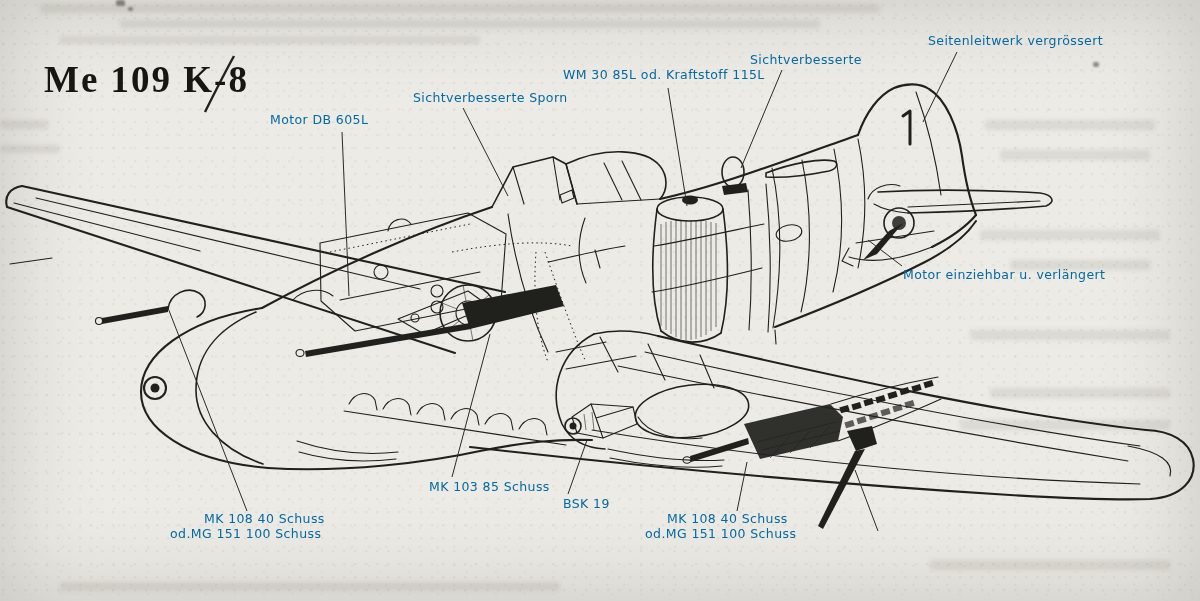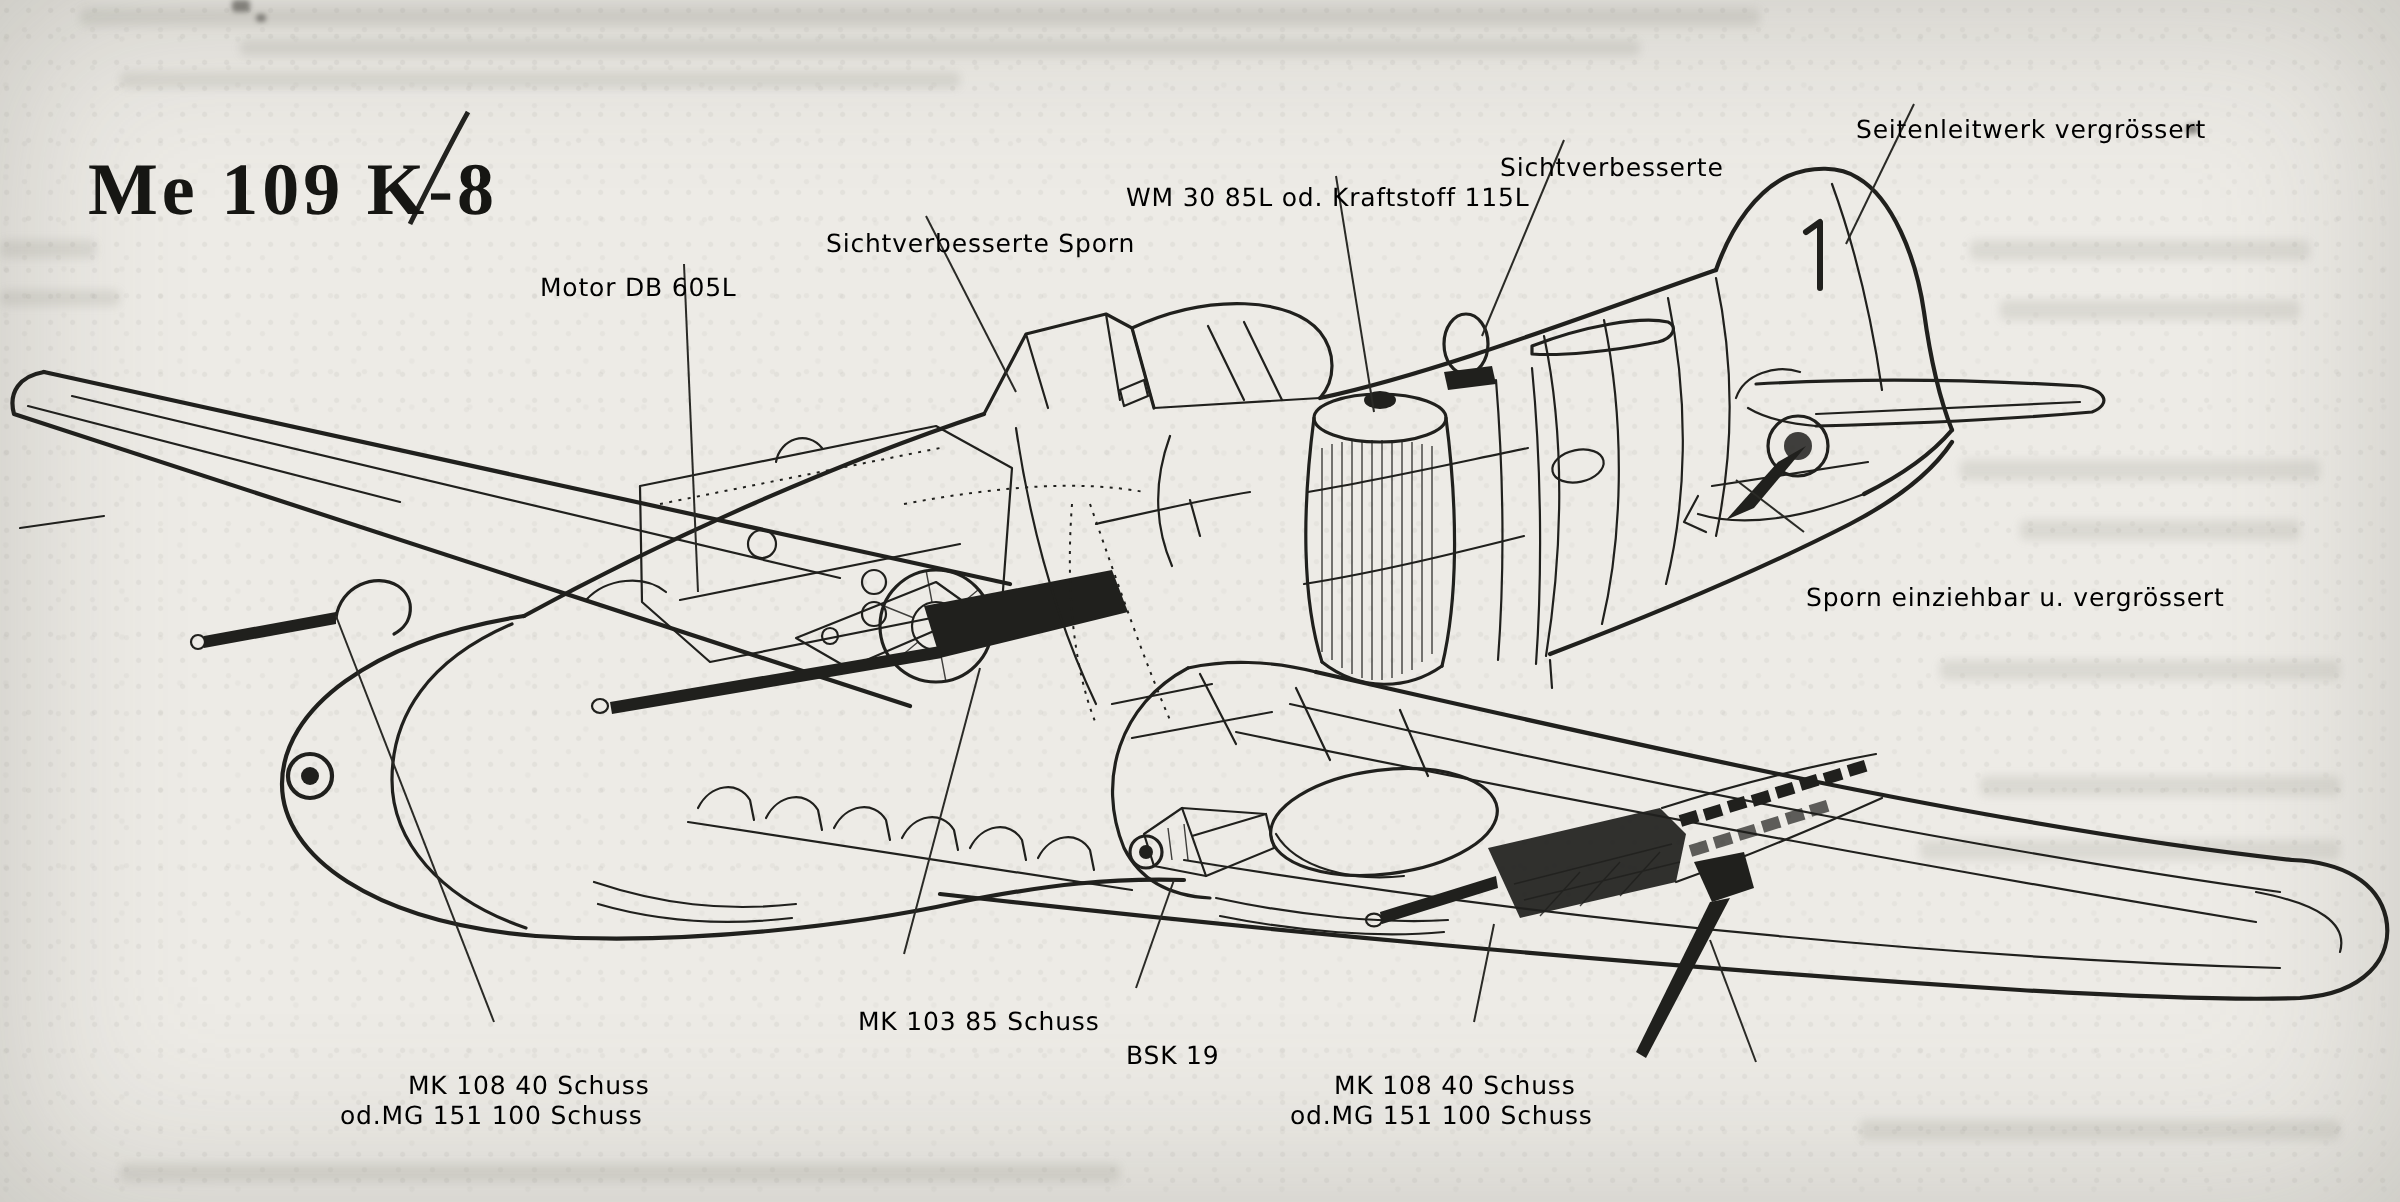--- a/index.html
+++ b/index.html
@@ -20,27 +20,27 @@
   .smudge{position:absolute;background:rgba(60,58,52,.55);filter:blur(1.2px);
          border-radius:2px;pointer-events:none;}
   svg.drawing{position:absolute;left:0;top:0;}
   .ink{stroke:#20201d;fill:none;stroke-width:1.6;stroke-linecap:round;stroke-linejoin:round;}
   .thin{stroke-width:1.1;}
   .thick{stroke-width:2.1;}
   .fill{fill:#20201d;stroke:none;}
   .leader{stroke:#2a2a26;stroke-width:1;fill:none;}
   .hatch{stroke:#20201d;stroke-width:.7;fill:none;opacity:.85;}
   .dots{stroke:#20201d;stroke-width:1;fill:none;stroke-dasharray:1.5,3.2;}
-  .lbl{position:absolute;font-size:12.5px;line-height:15px;color:#000000;
-       letter-spacing:.4px;white-space:nowrap;margin-top:24px;}
+  .lbl{position:absolute;font-size:12.5px;line-height:15px;color:#0369a1;
+       letter-spacing:.4px;white-space:nowrap;}
   .lbl .l1{padding-left:34px;}
   .lbl.two2 .l1{padding-left:22px;}
   .title{position:absolute;left:44px;top:58px;
          font-family:"Liberation Serif","DejaVu Serif",serif;font-weight:bold;
-         font-size:37px;letter-spacing:2px;color:#161613;margin-top:16px;}
+         font-size:37px;letter-spacing:2px;color:#161613;}
 </style>
 </head>
 <body>
 
 <div class="page">
   <div class="speckle"></div>
 
   <div class="bleed" style="left:40px;top:4px;width:840px;height:9px"></div>
   <div class="bleed" style="left:120px;top:20px;width:700px;height:8px"></div>
   <div class="bleed" style="left:60px;top:36px;width:420px;height:8px"></div>
@@ -245,21 +245,21 @@
     <path d="M 205,112 C 214,94 224,74 234,56" stroke="#22221f" stroke-width="2.4" fill="none"></path>
   </svg>
 
   <div class="title">Me 109 K-8</div>
 
   <div class="lbl" style="left:270px;top:112px">Motor DB 605L</div>
   <div class="lbl" style="left:413px;top:90px">Sichtverbesserte Sporn</div>
   <div class="lbl" style="left:563px;top:67px">WM 30 85L od. Kraftstoff 115L</div>
   <div class="lbl" style="left:750px;top:52px">Sichtverbesserte</div>
   <div class="lbl" style="left:928px;top:33px">Seitenleitwerk vergrössert</div>
-  <div class="lbl" style="left:903px;top:267px">Sporn einziehbar u. vergrössert</div>
+  <div class="lbl" style="left:903px;top:267px">Motor einziehbar u. verlängert</div>
   <div class="lbl" style="left:429px;top:479px">MK 103 85 Schuss</div>
   <div class="lbl" style="left:563px;top:496px">BSK 19</div>
 
   <div class="lbl" style="left:170px;top:511px">
     <div class="l1">MK 108 40 Schuss</div>
     <div>od.MG 151 100 Schuss</div>
   </div>
 
   <div class="lbl two2" style="left:645px;top:511px">
     <div class="l1">MK 108 40 Schuss</div>

